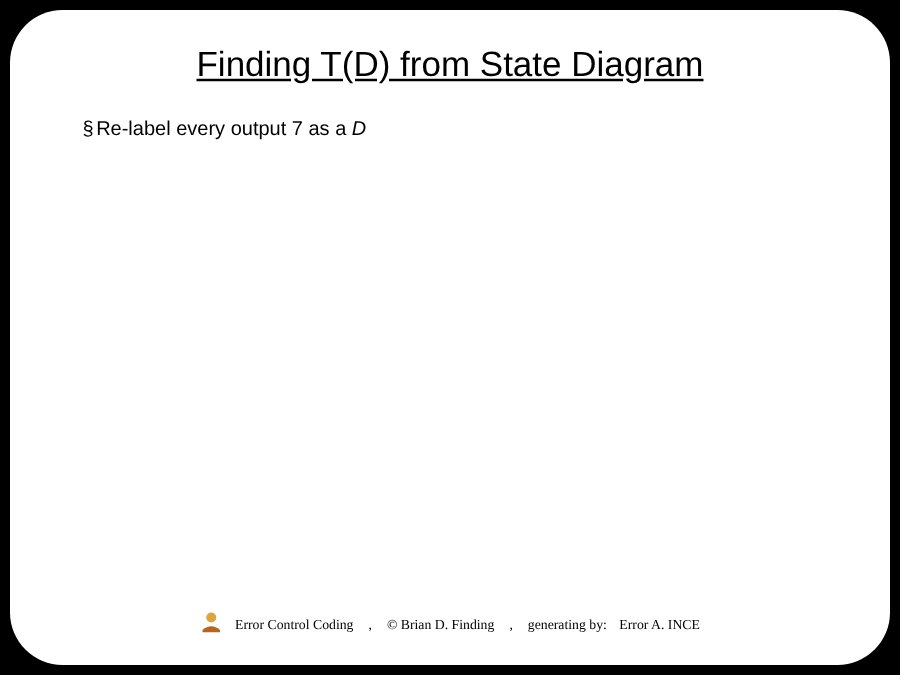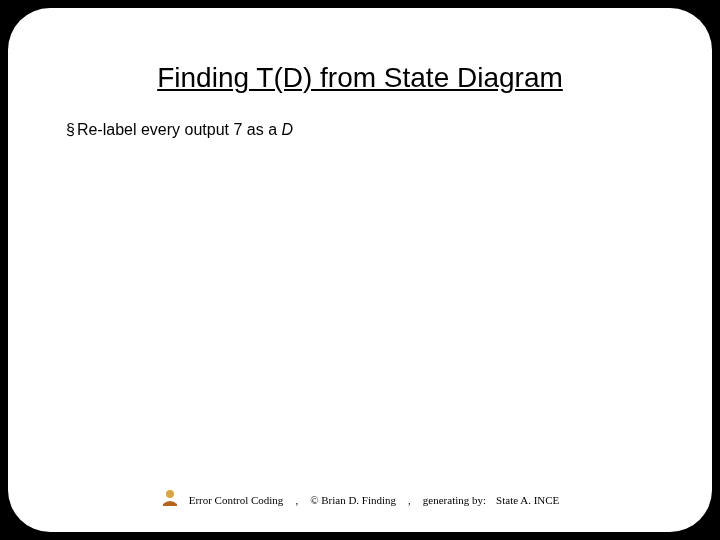--- a/index.html
+++ b/index.html
@@ -19,21 +19,20 @@
     background: #fff;
     border-radius: 42px;
     padding: 28px 40px 0 40px;
   }
   .title {
     font-size: 28px;
     text-decoration: underline;
     text-align: center;
     margin-bottom: 26px;
     font-weight: normal;
-    margin-top: 26px;
   }
   .content {
     padding: 0 18px;
   }
   .bullet {
     font-size: 16px;
     margin-bottom: 16px;
     line-height: 1.28;
   }
   .bullet-sym {
@@ -84,15 +83,15 @@
       <svg viewBox="0 0 18 18">
         <circle cx="9" cy="6" r="4" fill="#d9a441"></circle>
         <path d="M2 16 Q9 10 16 16 L16 18 L2 18 Z" fill="#b5651d"></path>
       </svg>
     </span>
     <span>Error Control Coding</span>
     <span class="sep">,</span>
     <span>© Brian D. Finding</span>
     <span class="sep">,</span>
     <span>generating by:</span>
-    <span>State A. INCE</span>
+    <span>Error A. INCE</span>
   </div>
 </div>
 
 </body></html>

